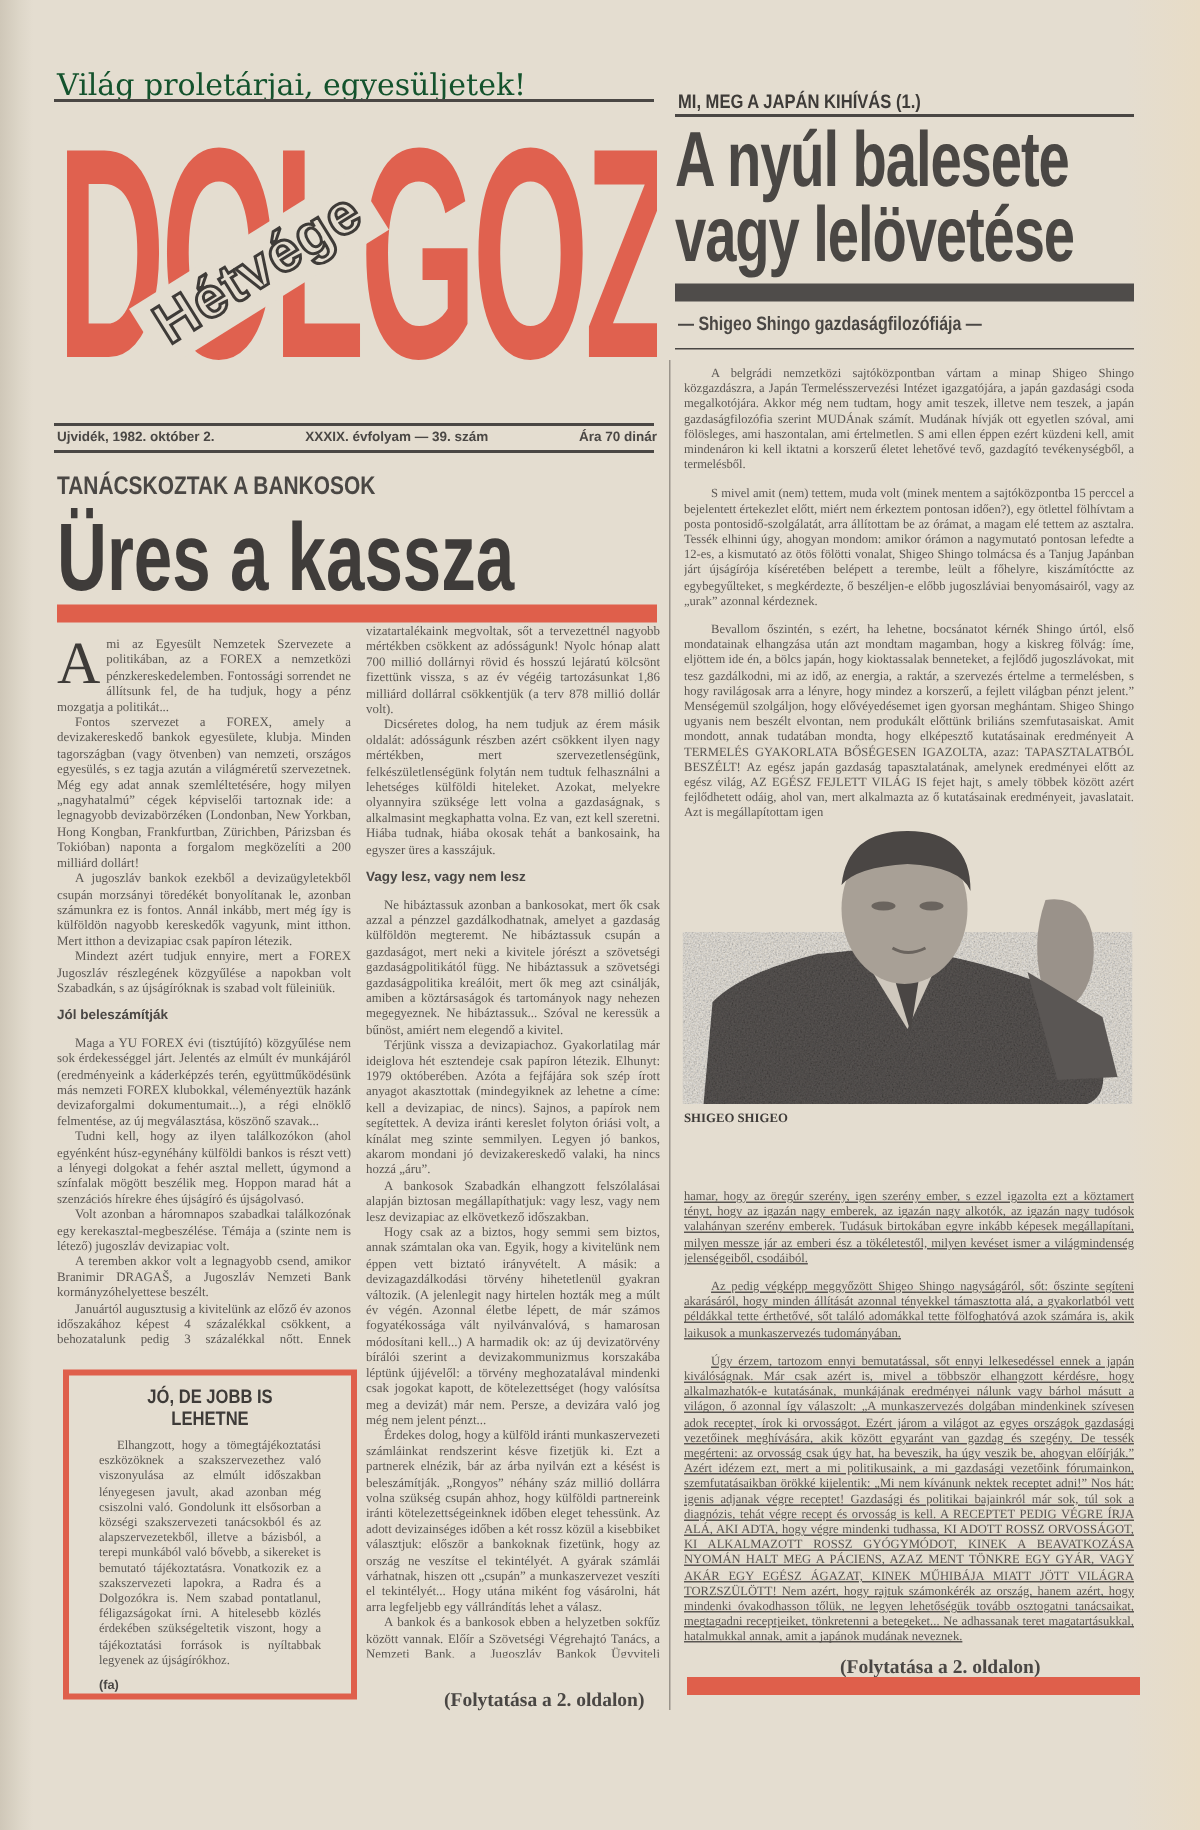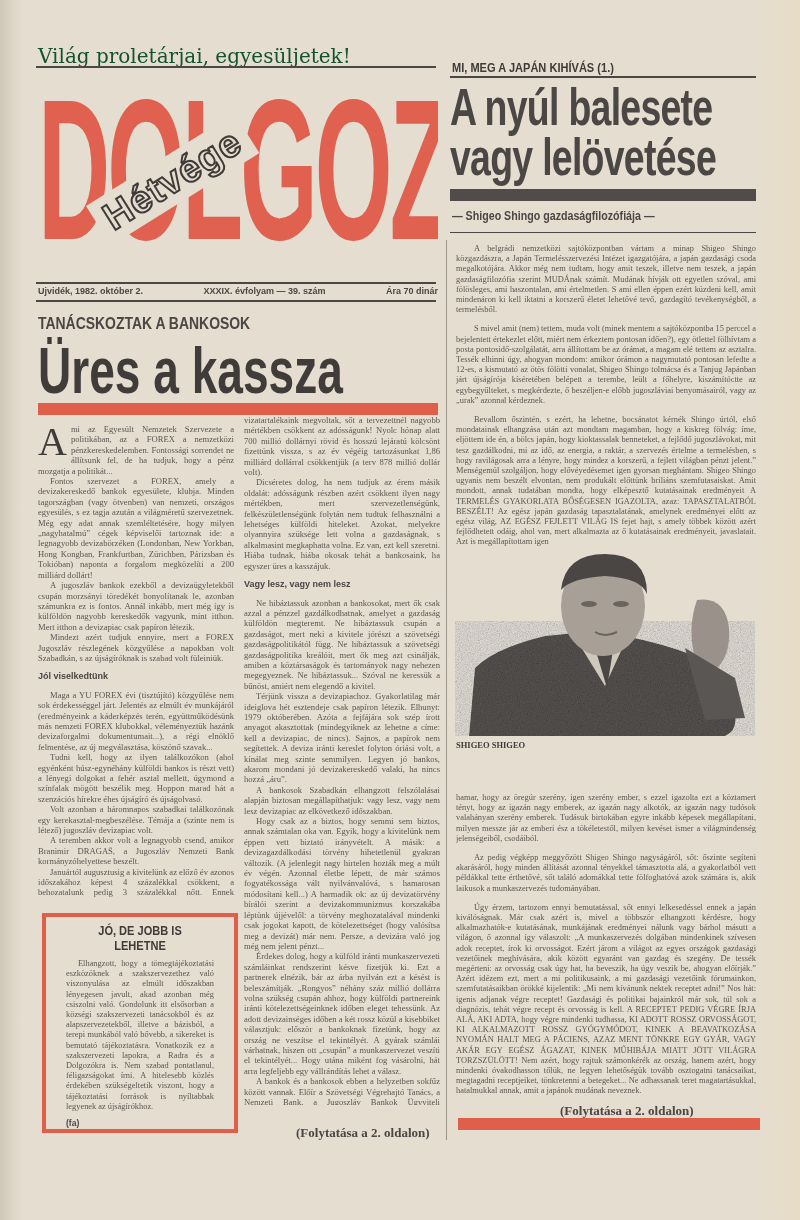--- a/index.html
+++ b/index.html
@@ -103,21 +103,21 @@
       margin: 8px 0 8px 0; text-indent: 0; color: #4a4744;
     }
     .dropcap {
       float: left; font-size: 40px; line-height: 32px; margin: 2px 4px 0 0;
       color: #3e3b38; font-family: "Liberation Serif", serif;
     }
     .col-1 { left: 38px; top: 424px; width: 196px; height: 476px; overflow: hidden; }
     .col-2 { left: 244px; top: 415px; width: 196px; height: 690px; overflow: hidden; }
     .col-r { left: 456px; top: 244px; width: 300px; overflow: hidden; font-size: 8.4px; line-height: 10.2px; }
     .col-r p { margin-bottom: 9px; text-indent: 18px; }
-    .col-r2 { left: 456px; top: 793px; width: 300px; overflow: hidden; font-size: 8.4px; line-height: 10.2px; }
+    .col-r2 { left: 456px; top: 793px; width: 300px; overflow: hidden; font-size: 8.4px; line-height: 10.2px; text-decoration: underline; }
     .col-r2 p { margin-bottom: 9px; text-indent: 18px; }
 
     .photo {
       position: absolute; left: 455px; top: 548px; width: 300px; height: 188px;
       overflow: hidden;
     }
     .photo-caption {
       position: absolute; left: 456px; top: 740px;
       font-family: "Liberation Serif", serif; font-weight: bold; font-size: 8.5px; color: #3e3b38;
     }
@@ -177,21 +177,21 @@
 
 <div class="l-kicker">TANÁCSKOZTAK A BANKOSOK</div>
 <div class="l-headline">Üres a kassza</div>
 <div class="l-redbar"></div>
 
 <div class="col col-1">
   <p style="text-indent:0"><span class="dropcap">A</span><span>mi az Egyesült Nemzetek Szervezete a politikában, az a FOREX a nemzetközi pénzkereskedelemben. Fontossági sorrendet ne állítsunk fel, de ha tudjuk, hogy a pénz mozgatja a politikát...</span></p>
   <p>Fontos szervezet a FOREX, amely a devizakereskedő bankok egyesülete, klubja. Minden tagországban (vagy ötvenben) van nemzeti, országos egyesülés, s ez tagja azután a világméretű szervezetnek. Még egy adat annak szemléltetésére, hogy milyen „nagyhatalmú” cégek képviselői tartoznak ide: a legnagyobb devizabörzéken (Londonban, New Yorkban, Hong Kongban, Frankfurtban, Zürichben, Párizsban és Tokióban) naponta a forgalom megközelíti a 200 milliárd dollárt!</p>
   <p>A jugoszláv bankok ezekből a devizaügyletekből csupán morzsányi töredékét bonyolítanak le, azonban számunkra ez is fontos. Annál inkább, mert még így is külföldön nagyobb kereskedők vagyunk, mint itthon. Mert itthon a devizapiac csak papíron létezik.</p>
   <p>Mindezt azért tudjuk ennyire, mert a FOREX Jugoszláv részlegének közgyűlése a napokban volt Szabadkán, s az újságíróknak is szabad volt füleiniük.</p>
-  <p class="sub">Jól viselkedtünk</p>
+  <p class="sub">Jól beleszámítják</p>
   <p>Maga a YU FOREX évi (tisztújító) közgyűlése nem sok érdekességgel járt. Jelentés az elmúlt év munkájáról (eredményeink a káderképzés terén, együttműködésünk más nemzeti FOREX klubokkal, véleményeztük hazánk devizaforgalmi dokumentumait...), a régi elnöklő felmentése, az új megválasztása, köszönő szavak...</p>
   <p>Tudni kell, hogy az ilyen találkozókon (ahol egyénként húsz-egynéhány külföldi bankos is részt vett) a lényegi dolgokat a fehér asztal mellett, úgymond a színfalak mögött beszélik meg. Hoppon marad hát a szenzációs hírekre éhes újságíró és újságolvasó.</p>
   <p>Volt azonban a háromnapos szabadkai találkozónak egy kerekasztal-megbeszélése. Témája a (szinte nem is létező) jugoszláv devizapiac volt.</p>
   <p>A teremben akkor volt a legnagyobb csend, amikor Branimir DRAGAŠ, a Jugoszláv Nemzeti Bank kormányzóhelyettese beszélt.</p>
   <p>Januártól augusztusig a kivitelünk az előző év azonos időszakához képest 4 százalékkal csökkent, a behozatalunk pedig 3 százalékkal nőtt. Ennek természetesen nem örülhetünk, sőt! Azonban „kihúzott” bennünket egy kicsit az úgynevezett nem áruforgalmi devizabevétel. Magyarán: a jó turistaidény, ahonnan majdnem másfél milliárd dollárra számítunk.</p>
 
 </div>
 
 <div class="box">
   <div class="box-title">JÓ, DE JOBB IS LEHETNE</div>

